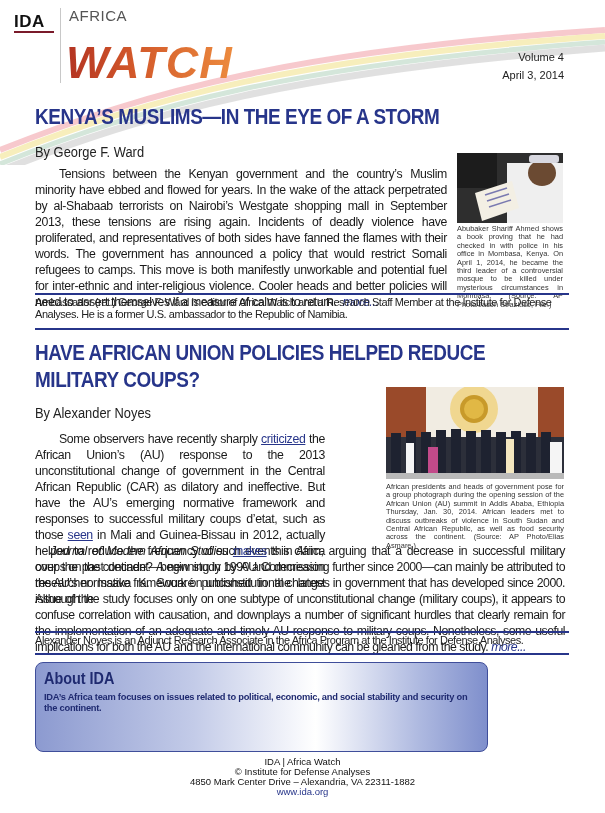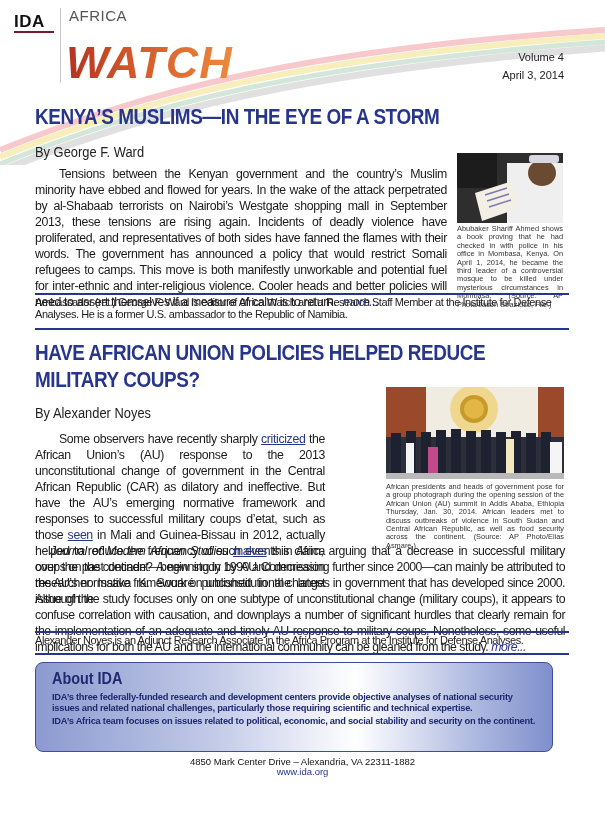--- a/index.html
+++ b/index.html
@@ -26,22 +26,22 @@
   .more { color: #27358a; font-style: italic; cursor: pointer; margin-top: 24px; }
   .journal { font-style: italic; margin-left: 15px; }
 
   .photo { position: absolute; overflow: hidden; }
   .caption { position: absolute; font-size: 7.4px; line-height: 8.4px; color: #333; text-align: justify; letter-spacing: 0; }
 
   .rule { position: absolute; left: 35px; width: 534px; height: 1.5px; background: #27358a; }
   .bio { position: absolute; left: 35px; width: 540px; font-size: 11px; line-height: 12px; color: #222; letter-spacing: -0.45px; }
 
   
-  .about-box { position: absolute; left: 35px; top: 662px; width: 518px; height: 90px; border: 1.5px solid #3f4e9a; border-radius: 8px;
-    background: linear-gradient(90deg, #8c9ad0 0%, #c3cbe8 35%, #ffffff 62%, #aeb9e0 85%, #7f8fcc 100%); padding: 6px 16px; }
+  .about-box { position: absolute; left: 35px; top: 662px; width: 453px; height: 90px; border: 1.5px solid #3f4e9a; border-radius: 8px;
+    background: linear-gradient(90deg, #8c9ad0 0%, #c3cbe8 35%, #ffffff 62%, #aeb9e0 85%, #7f8fcc 100%); padding: 6px 8px; }
   .about-title { font-weight: bold; font-size: 16px; color: #1f2a70; transform: scaleX(0.9); transform-origin: left top; line-height: 20px; }
   .about-line { font-weight: bold; font-size: 9.3px; line-height: 10.5px; color: #1f2a70; margin-top: 3px; letter-spacing: -0.25px; }
 
   
   .footer { position: absolute; left: 0; top: 757px; width: 605px; text-align: center; font-size: 9.5px; line-height: 10px; color: #111; }
   .footer .url { color: #27358a; cursor: pointer; }
 </style>
 </head>
 <body>
 
@@ -134,20 +134,21 @@
   </svg>
 </div>
 <div class="caption" style="left:386px; top:483px; width:178px;">African presidents and heads of government pose for a group photograph during the opening session of the African Union (AU) summit in Addis Ababa, Ethiopia Thursday, Jan. 30, 2014. African leaders met to discuss outbreaks of violence in South Sudan and Central African Republic, as well as food security across the continent. (Source: AP Photo/Elias Asmare.)</div>
 
 <div class="rule" style="top:631px;"></div>
 <div class="bio" style="top:634px;">Alexander Noyes is an Adjunct Research Associate in the Africa Program at the Institute for Defense Analyses.</div>
 <div class="rule" style="top:653px;"></div>
 
 <div class="about-box">
   <div class="about-title">About IDA</div>
-  <div class="about-line">IDA’s three federally-funded research and development centers provide objective analyses of national security issues and related national challenges, particularly those requiring scientific and technical expertise.</div>
   <div class="about-line">IDA’s Africa team focuses on issues related to political, economic, and social stability and security on the continent.</div>
 </div>
 
 <div class="footer">
+  <div>IDA | Africa Watch</div>
+  <div>© Institute for Defense Analyses</div>
   <div>4850 Mark Center Drive – Alexandria, VA 22311-1882</div>
   <div class="url">www.ida.org</div>
 </div>
 
 </body></html>

